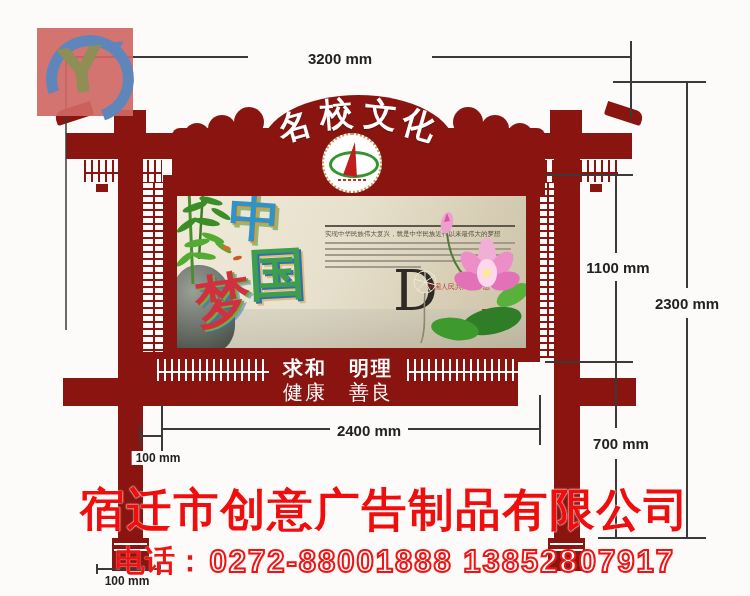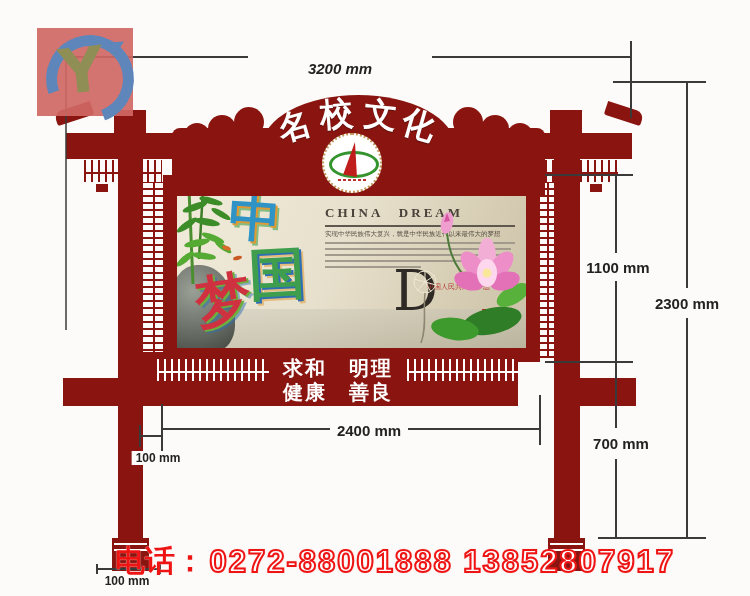--- a/index.html
+++ b/index.html
@@ -102,21 +102,20 @@
       </g>
     </svg>
 
     <div class="abs" style="left:45px;top:57px;width:9px;height:4px;background:#d86a2a;border-radius:50%;transform:rotate(20deg);"></div>
     <div class="abs" style="left:56px;top:67px;width:9px;height:4px;background:#c85a22;border-radius:50%;transform:rotate(-15deg);"></div>
 
     <div class="calli" style="left:52px;top:2px;font-size:52px;color:#2f93c5;text-shadow:2px 2px 0 #e09a35,4px 4px 0 rgba(63,160,75,.6);transform:rotate(4deg);">中</div>
     <div class="calli" style="left:72px;top:56px;font-size:56px;color:#3e9e4d;text-shadow:2px 2px 0 #2e6fb3,4px 4px 0 rgba(224,154,53,.55);transform:rotate(-3deg);">国</div>
     <div class="calli" style="left:18px;top:82px;font-size:56px;color:#cf3140;text-shadow:2px 2px 0 #6fae3d,4px 4px 0 rgba(46,111,179,.5);transform:rotate(-9deg);">梦</div>
 
-    <div class="abs" style="left:148px;top:16px;font:bold 13px 'Liberation Serif','DejaVu Serif',serif;letter-spacing:3px;word-spacing:10px;color:#49413a;">CHINA DREAM</div>
     <div class="abs" style="left:148px;top:36px;width:190px;height:2px;background:#5f584e;"></div>
     <div class="abs" style="left:148px;top:41px;width:198px;font-size:6.5px;line-height:7px;color:#544c42;white-space:nowrap;overflow:hidden;">实现中华民族伟大复兴，就是中华民族近代以来最伟大的梦想</div>
     <div class="pline" style="left:148px;top:53px;width:190px;"></div>
     <div class="pline" style="left:148px;top:59px;width:186px;"></div>
     <div class="pline" style="left:148px;top:65px;width:188px;"></div>
     <div class="pline" style="left:148px;top:71px;width:174px;"></div>
     <div class="pline" style="left:148px;top:77px;width:96px;"></div>
 
     <div class="abs" style="left:216px;top:74px;font:56px 'DejaVu Serif','Liberation Serif',serif;color:#2f2a25;line-height:1;">D</div>
     <div class="abs" style="left:250px;top:93px;width:96px;font-size:7px;color:#b3342c;white-space:nowrap;">中国人民共同的梦想</div>
@@ -177,34 +176,34 @@
       <div class="abs" style="left:14px;top:44px;width:28px;height:2px;background:repeating-linear-gradient(90deg,#c03030 0 3px,transparent 3px 5px);"></div>
     </div>
   </div>
 
   <div class="red" style="left:118px;top:352px;width:400px;height:54px;"></div>
   <div class="red" style="left:63px;top:378px;width:57px;height:28px;"></div>
   <div class="red" style="left:578px;top:378px;width:58px;height:28px;"></div>
   <div class="fret-wh" style="left:157px;top:359px;width:112px;height:22px;"></div>
   <div class="fret-wh" style="left:407px;top:359px;width:111px;height:22px;"></div>
   <div class="abs" style="left:238px;top:355px;width:200px;text-align:center;color:#fff;font-weight:bold;font-size:20px;letter-spacing:2px;">求和　明理</div>
-  <div class="abs" style="left:238px;top:379px;width:200px;text-align:center;color:#fff;font-weight:bold;font-size:20px;letter-spacing:2px;">健康　善良</div>
+  <div class="abs" style="left:238px;top:379px;width:200px;text-align:center;color:#fff;font-weight:normal;font-size:20px;letter-spacing:2px;">健康　善良</div>
 
   <div class="red" style="left:112px;top:538px;width:37px;height:33px;"></div>
   <div class="abs" style="left:114px;top:543px;width:33px;height:2px;background:#fff;"></div>
   <div class="abs" style="left:114px;top:549px;width:33px;height:2px;background:#fff;"></div>
   <div class="red" style="left:548px;top:538px;width:37px;height:33px;"></div>
   <div class="abs" style="left:550px;top:543px;width:33px;height:2px;background:#fff;"></div>
   <div class="abs" style="left:550px;top:549px;width:33px;height:2px;background:#fff;"></div>
 
   <div class="dl" style="left:65px;top:45px;width:1.5px;height:285px;opacity:.75;"></div>
   <div class="dl" style="left:630px;top:41px;width:2px;height:77px;"></div>
   <div class="dl" style="left:65px;top:56px;width:183px;height:2px;"></div>
   <div class="dl" style="left:432px;top:56px;width:200px;height:2px;"></div>
-  <div class="dlabel" style="left:340px;top:68px;font-style:italic;">3200 mm</div>
+  <div class="dlabel" style="left:340px;top:58px;">3200 mm</div>
 
   <div class="dl" style="left:613px;top:81px;width:93px;height:2px;"></div>
   <div class="dl" style="left:686px;top:82px;width:2px;height:206px;"></div>
   <div class="dl" style="left:686px;top:318px;width:2px;height:220px;"></div>
   <div class="dlabel" style="left:687px;top:303px;">2300 mm</div>
   <div class="dl" style="left:598px;top:537px;width:108px;height:2px;"></div>
 
   <div class="dl" style="left:545px;top:174px;width:88px;height:2px;"></div>
   <div class="dl" style="left:615px;top:175px;width:2px;height:78px;"></div>
   <div class="dl" style="left:615px;top:281px;width:2px;height:81px;"></div>
@@ -229,18 +228,19 @@
   <div class="dl" style="left:96px;top:568px;width:65px;height:2px;"></div>
   <div class="dl" style="left:159px;top:564px;width:2px;height:10px;"></div>
   <div class="dlabel small" style="left:127px;top:581px;">100 mm</div>
 
   <div id="wm">
     <div class="arc"></div>
     <div class="arrow"></div>
     <div class="yletter">Y</div>
   </div>
 
+  <div id="company">宿迁市创意广告制品有限公司</div>
   <div id="phoneRow">
     <span id="phoneLabel">电话：</span>
     <span id="phoneNum">0272-88001888 13852807917</span>
   </div>
 
 </div>
 
 </body></html>

